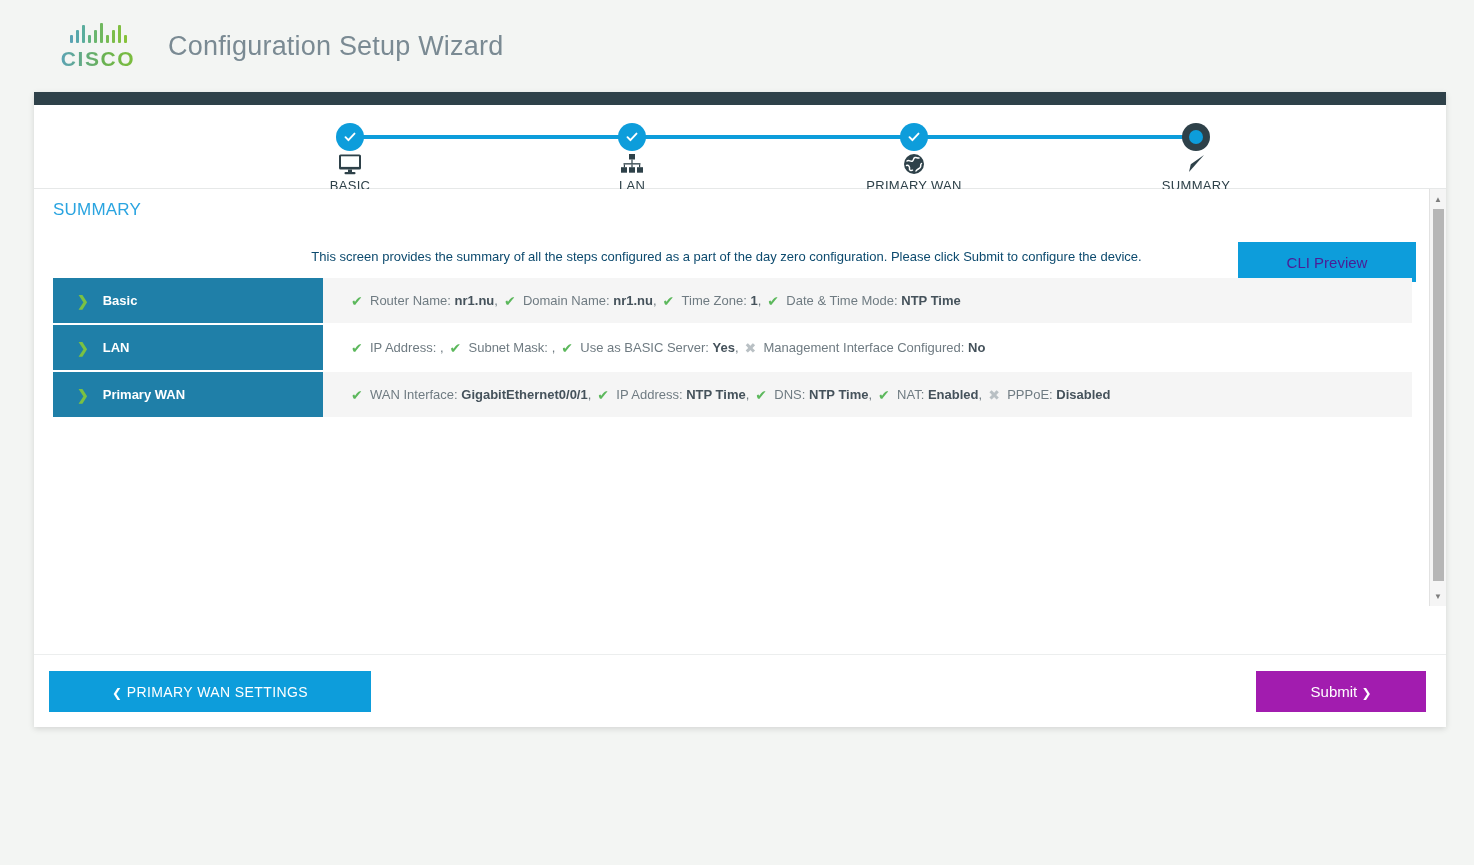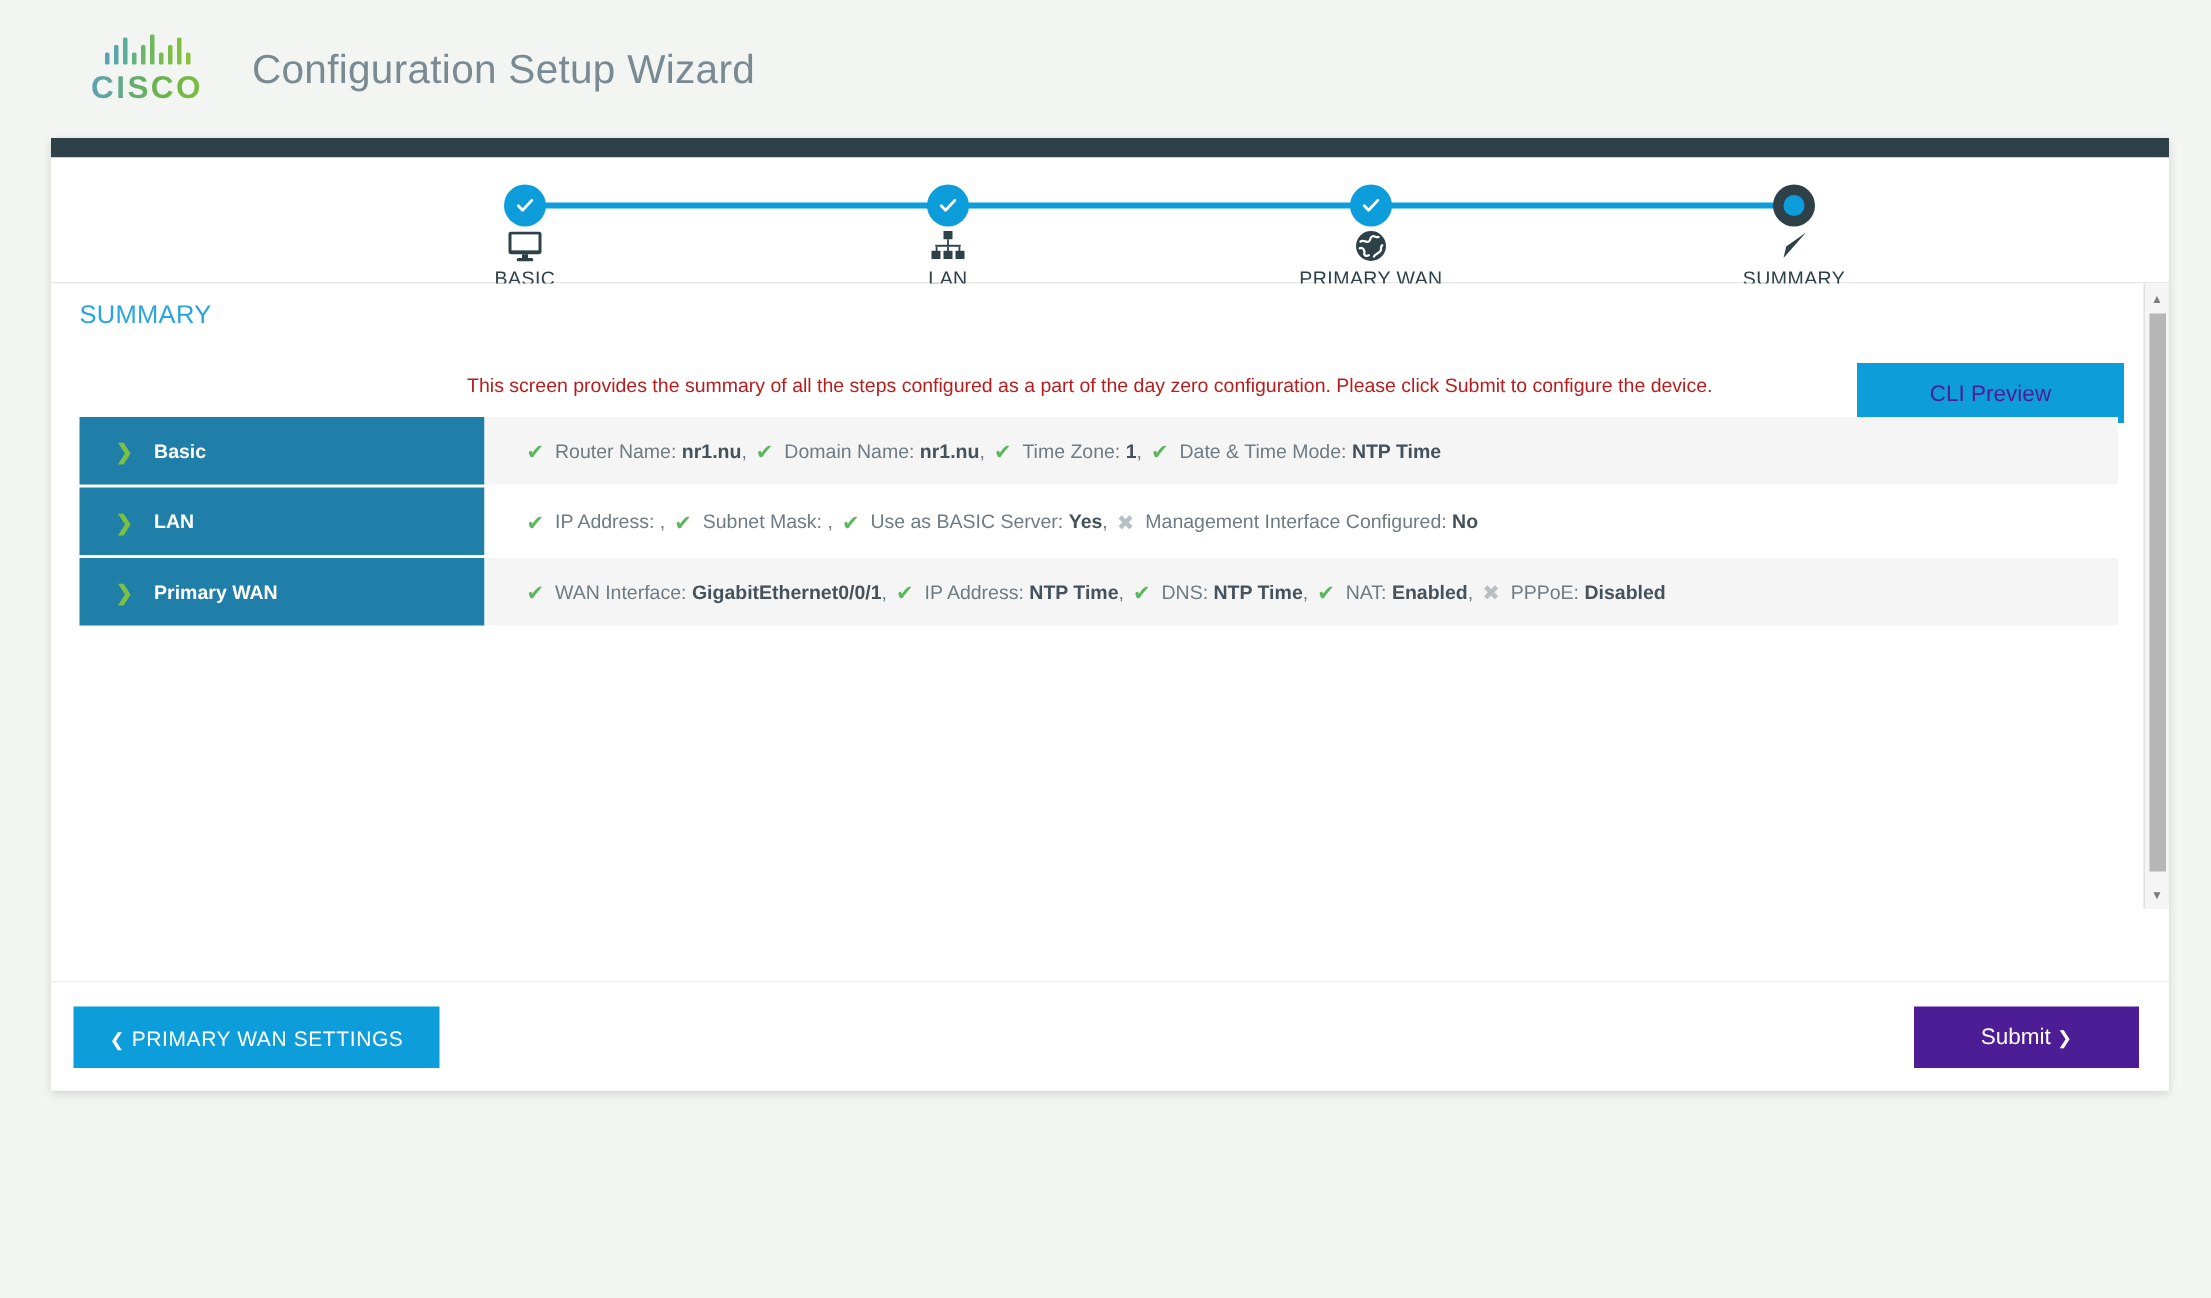--- a/index.html
+++ b/index.html
@@ -157,21 +157,21 @@
     font-family: "Liberation Sans", sans-serif;
     cursor: pointer;
     margin-top: 43px;
   }
   .intro-text {
     position: absolute;
     left: 0; top: 60px;
     width: 1385px;
     text-align: center;
     font-size: 13px;
-    color: #b91c1c;
+    color: #0c4a6e;
   }
   .acc-list {
     position: absolute;
     left: 19px; top: 89px;
     width: 1359px;
   }
   .acc-row {
     display: flex;
     margin-bottom: 2px;
     height: 45px;
@@ -242,34 +242,34 @@
 
   
   .card-footer {
     position: relative;
     height: 72px;
     background: #ffffff;
   }
   .btn-back {
     position: absolute;
     left: 15px; top: 16px;
-    width: 244px; height: 41px;
+    width: 322px; height: 41px;
     background: #0d9ddb;
     color: #ffffff;
     border: none;
     font-size: 14px;
     letter-spacing: .4px;
     font-family: "Liberation Sans", sans-serif;
     cursor: pointer;
   }
   .btn-submit {
     position: absolute;
     right: 20px; top: 16px;
-    width: 150px; height: 41px;
-    background: #4c1d95;
+    width: 170px; height: 41px;
+    background: #a21caf;
     color: #ffffff;
     border: none;
     font-size: 15px;
     font-family: "Liberation Sans", sans-serif;
     cursor: pointer;
   }
   .chev { font-size: 12px; }
 </style>
 </head>
 <body>

